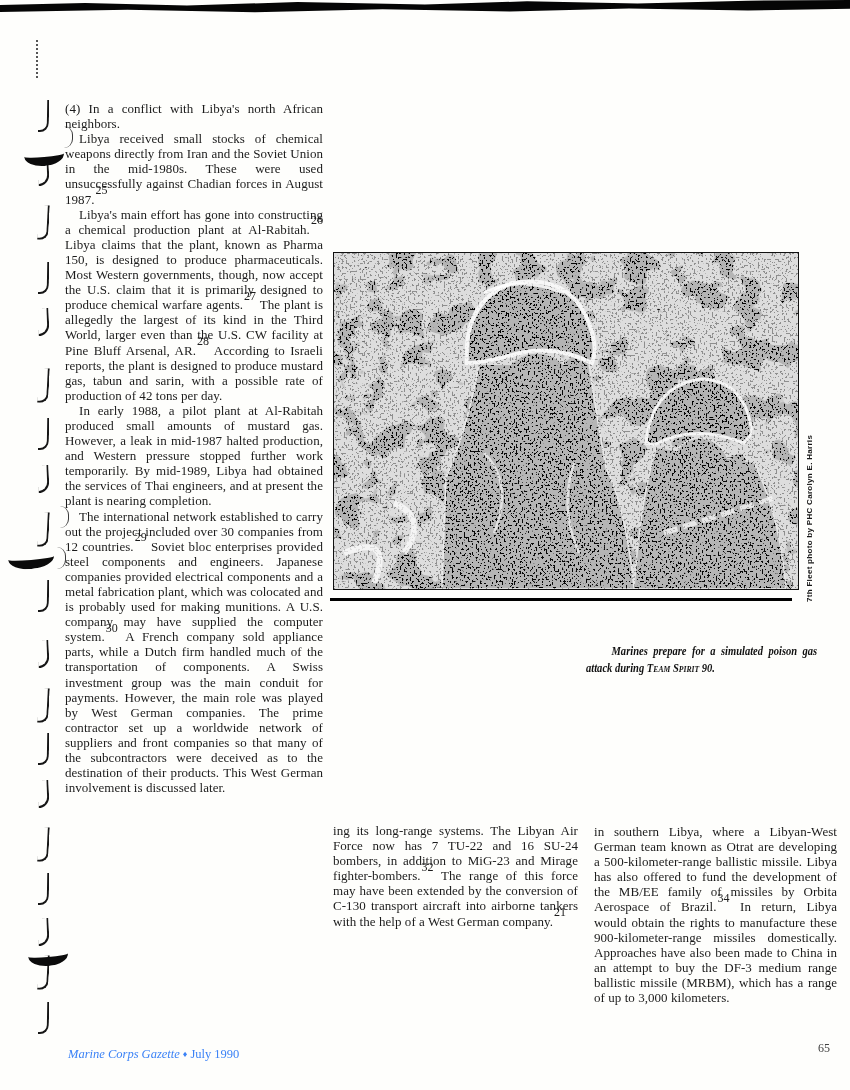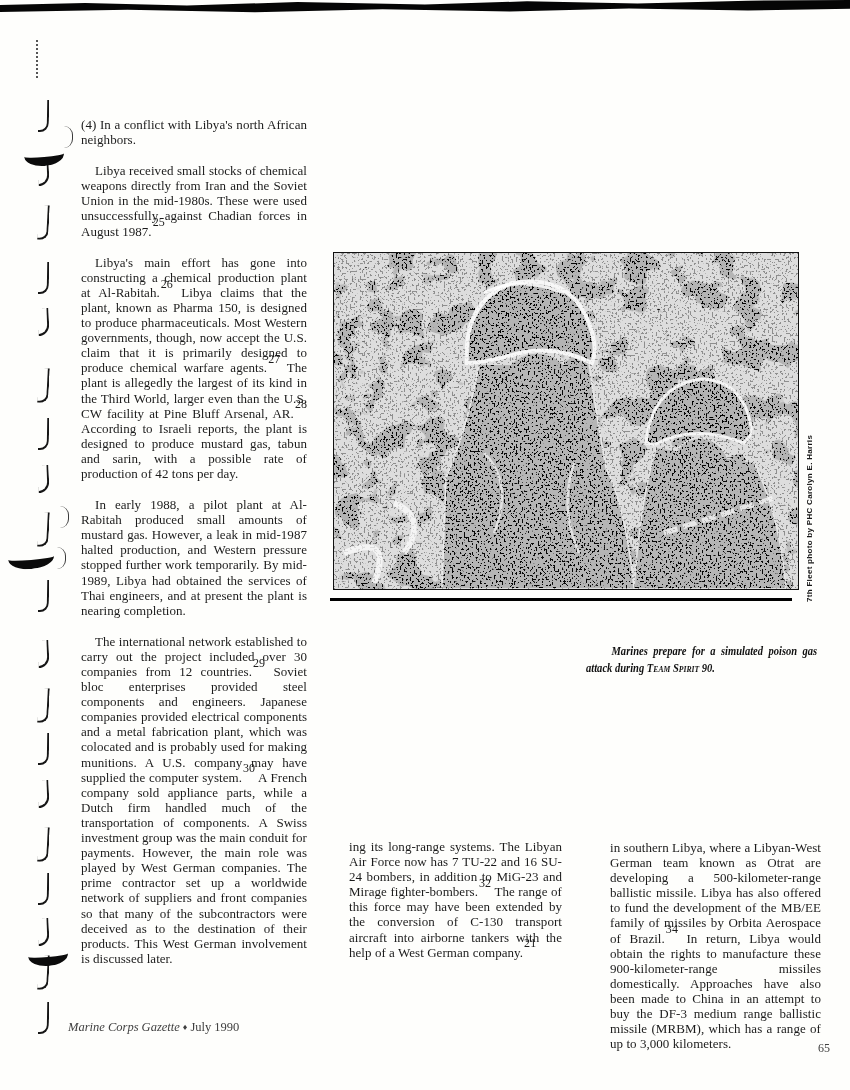--- a/index.html
+++ b/index.html
@@ -20,42 +20,42 @@
   .m0{height:30px; transform:rotate(1deg);}
   .m1{height:26px; transform:rotate(-2deg); border-bottom-right-radius:12px;}
   .m2{height:33px; transform:rotate(3deg);}
   .swoosh{position:absolute; height:13px; border-bottom:9px solid #0b0b0b;
           border-radius:0 0 100% 100%/0 0 100% 100%; transform:rotate(-5deg);}
   .paren{position:absolute; width:8px; height:22px; border-right:1.7px solid #3a3a3a;
          border-top-right-radius:9px; border-bottom-right-radius:9px;}
   
   .col{position:absolute; font-size:13px; line-height:15.1px; text-align:justify;
        letter-spacing:0.05px;}
-  .col p{margin:16px;}
+  .col p{margin:0;}
   .col p.ind{text-indent:14px;}
   sup{font-size:12px; line-height:0; position:relative; top:-4px; margin-left:1px;}
   .col-left{left:65px; top:101px; width:258px;}
   .col-mid{left:333px; top:823px; width:245px;}
   .col-right{left:594px; top:824px; width:243px;}
   
   .photo{position:absolute; left:334px; top:253px; width:464px; height:336px; margin:0;
          background:#000; outline:1px solid #111;}
   .photo svg{display:block; width:100%; height:100%;}
   .photo-rule{position:absolute; left:330px; top:598px; width:462px; height:3px; background:#000;}
   .credit{position:absolute; left:805px; top:390px; height:212px;
           writing-mode:vertical-rl; transform:rotate(180deg);
           font-family:"Liberation Sans", sans-serif; font-size:8px; font-weight:bold;
           letter-spacing:.3px; color:#161616; white-space:nowrap;}
   .caption{position:absolute; left:586px; top:643px; width:272px;
            transform:scaleX(0.85); transform-origin:left top;
            font-size:12.4px; line-height:16.5px; font-style:italic; font-weight:bold;
            text-align:justify; text-indent:30px; color:#111;}
   .caption .sc{font-variant:small-caps;}
   
-  .footer{position:absolute; left:68px; top:1020px; font-size:12.5px; color:#404040;}
+  .footer{position:absolute; left:68px; top:1047px; font-size:12.5px; color:#3b82f6;}
   .footer .it{font-style:italic;}
   .footer .sep{font-size:9px; vertical-align:1px; padding:0 3px;}
   .pagenum{position:absolute; left:818px; top:1041px; font-size:12px; color:#404040;}
 </style>
 </head>
 <body>
 
 <div class="canvas">
 
   <div class="topbar"></div>

